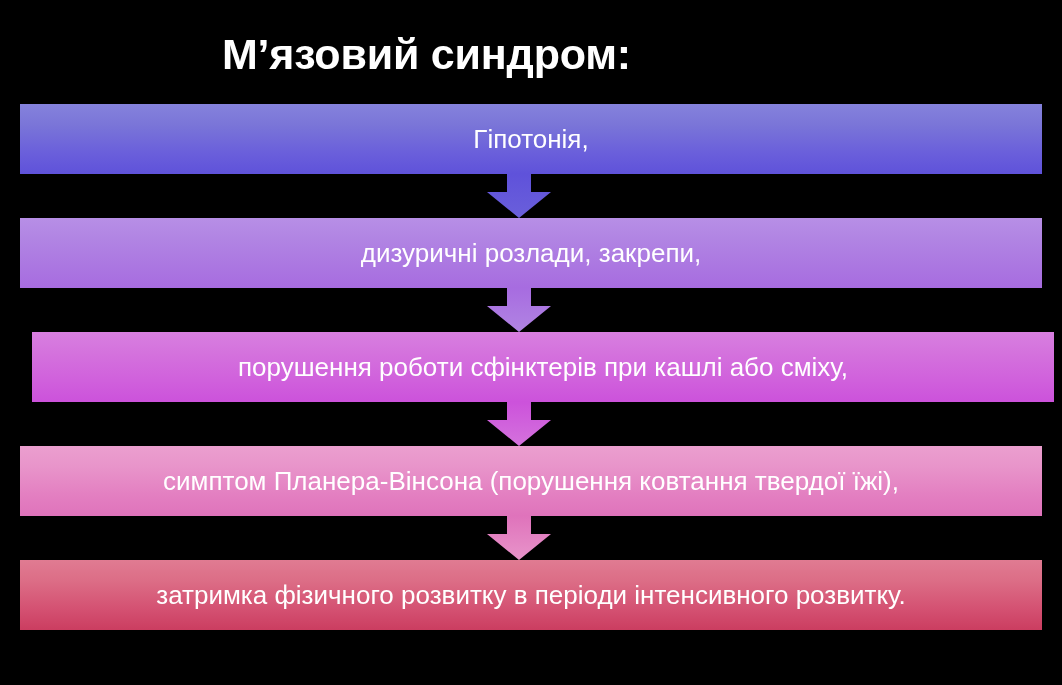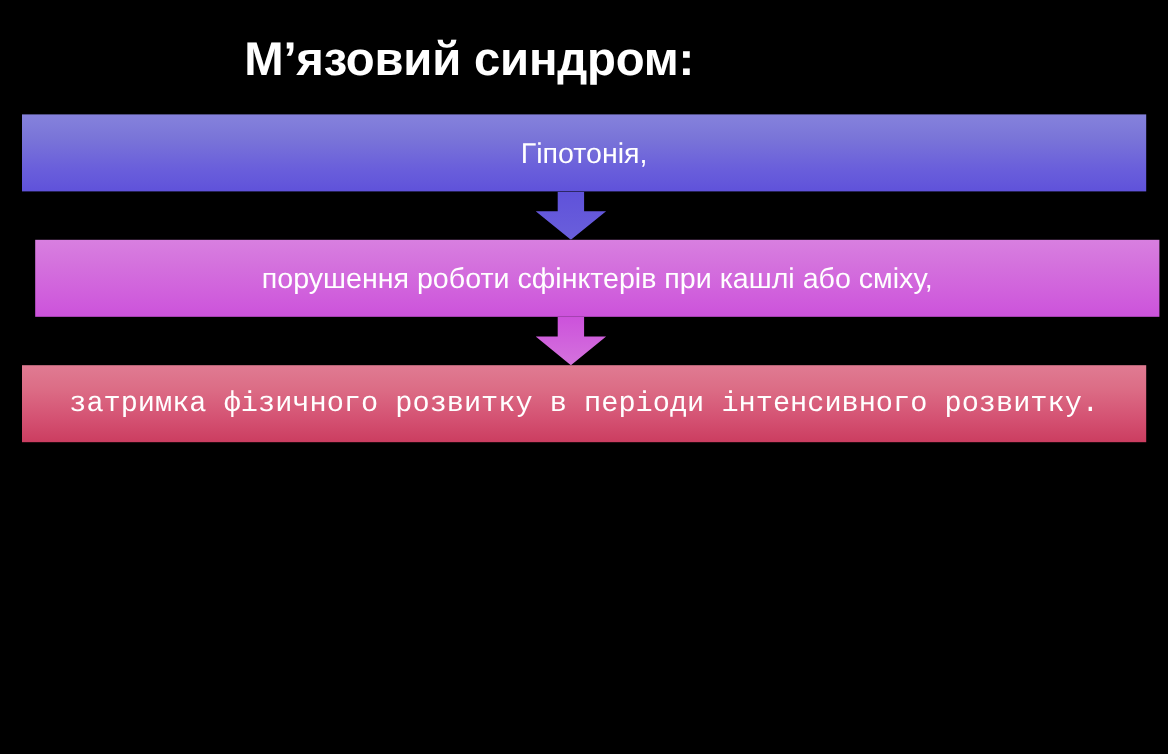--- a/index.html
+++ b/index.html
@@ -42,21 +42,21 @@
     top: 104px;
     width: 1022px;
   }
 
   .step {
     position: relative;
     width: 997px;
     height: 70px;
     margin-bottom: 44px;
   }
-  .step:last-child { margin-bottom: 0; font-family: Liberation Mono, monospace; }
+  .step:last-child { margin-bottom: 0; }
 
   .band {
     position: absolute;
     left: 0;
     top: 0;
     width: 1022px;
     height: 70px;
     display: flex;
     align-items: center;
     justify-content: center;
@@ -113,38 +113,70 @@
             <linearGradient id="arrowGrad1" x1="0" y1="0" x2="0" y2="1">
               <stop offset="0%" stop-color="#5f52da"></stop>
               <stop offset="100%" stop-color="#6a5fdb"></stop>
             </linearGradient>
           </defs>
           <polygon points="20,0 44,0 44,18 64,18 32,44 0,18 20,18" fill="url(#arrowGrad1)"></polygon>
         </svg>
       </div>
     </div>
 
+    <div class="step">
+      <div class="band g2">
+        <span class="band-label">дизуричні розлади, закрепи,</span>
+      </div>
+      <div class="connector">
+        <svg viewBox="0 0 64 44" xmlns="http://www.w3.org/2000/svg">
+          <defs>
+            <linearGradient id="arrowGrad2" x1="0" y1="0" x2="0" y2="1">
+              <stop offset="0%" stop-color="#a76ce0"></stop>
+              <stop offset="100%" stop-color="#b184e3"></stop>
+            </linearGradient>
+          </defs>
+          <polygon points="20,0 44,0 44,18 64,18 32,44 0,18 20,18" fill="url(#arrowGrad2)"></polygon>
+        </svg>
+      </div>
+    </div>
 
     <div class="step">
       <div class="band g3">
         <span class="band-label">порушення роботи сфінктерів при кашлі або сміху,</span>
       </div>
       <div class="connector">
         <svg viewBox="0 0 64 44" xmlns="http://www.w3.org/2000/svg">
           <defs>
             <linearGradient id="arrowGrad3" x1="0" y1="0" x2="0" y2="1">
               <stop offset="0%" stop-color="#cc52db"></stop>
               <stop offset="100%" stop-color="#d472dd"></stop>
             </linearGradient>
           </defs>
           <polygon points="20,0 44,0 44,18 64,18 32,44 0,18 20,18" fill="url(#arrowGrad3)"></polygon>
         </svg>
       </div>
     </div>
 
+    <div class="step">
+      <div class="band g4">
+        <span class="band-label">симптом Планера-Вінсона (порушення ковтання твердої їжі),</span>
+      </div>
+      <div class="connector">
+        <svg viewBox="0 0 64 44" xmlns="http://www.w3.org/2000/svg">
+          <defs>
+            <linearGradient id="arrowGrad4" x1="0" y1="0" x2="0" y2="1">
+              <stop offset="0%" stop-color="#df73bb"></stop>
+              <stop offset="100%" stop-color="#e894ca"></stop>
+            </linearGradient>
+          </defs>
+          <polygon points="20,0 44,0 44,18 64,18 32,44 0,18 20,18" fill="url(#arrowGrad4)"></polygon>
+        </svg>
+      </div>
+    </div>
 
     <div class="step">
       <div class="band g5">
         <span class="band-label">затримка фізичного розвитку в періоди інтенсивного розвитку.</span>
       </div>
     </div>
 
   </div>
 </div>
 

